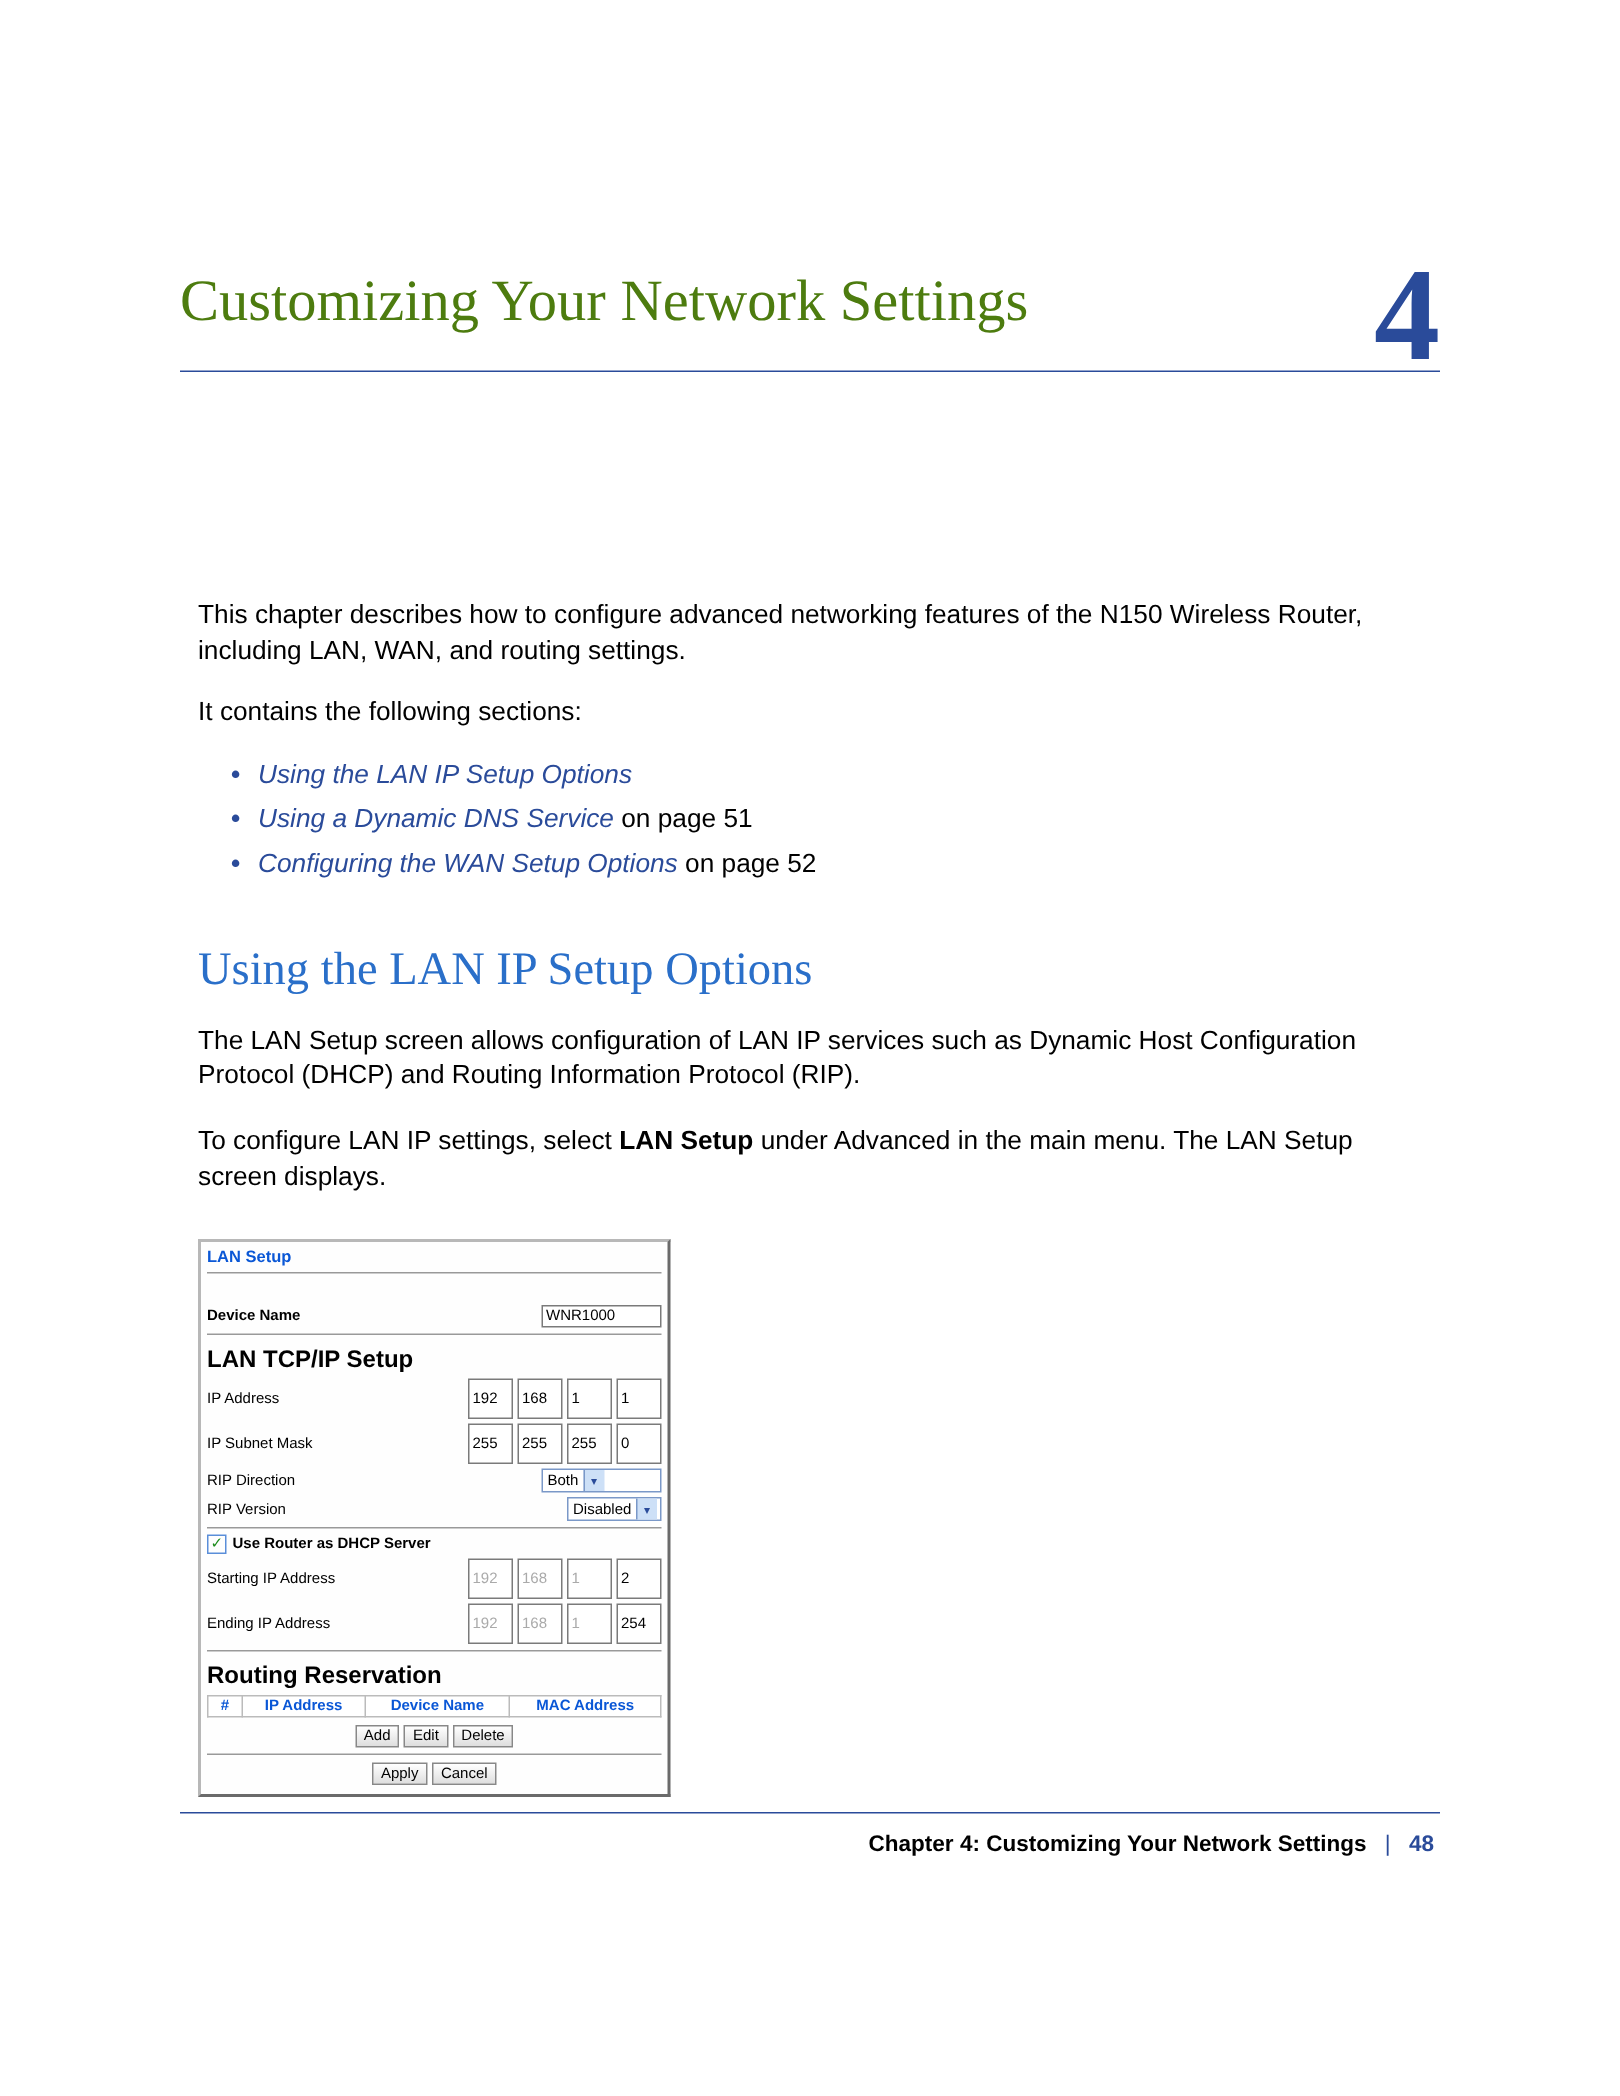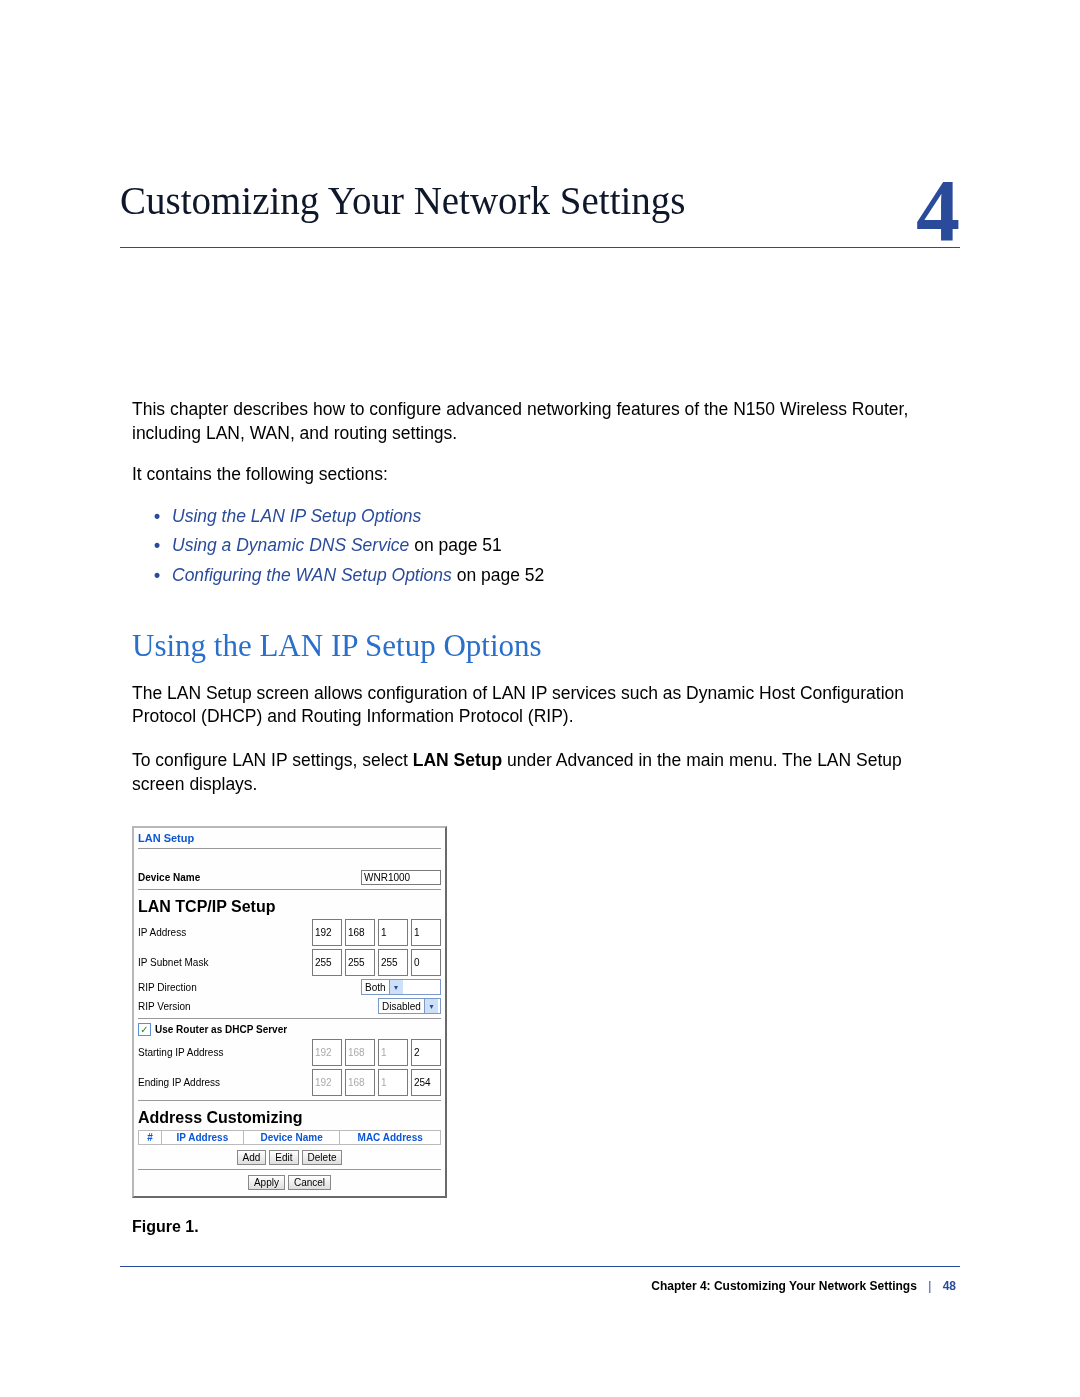--- a/index.html
+++ b/index.html
@@ -11,21 +11,21 @@
     width: 1080px;
   }
   .page {
     padding: 180px 120px 50px 120px;
     position: relative;
   }
   .chapter-title {
     font-family: Georgia, 'Times New Roman', serif;
     font-weight: 300;
     font-size: 39px;
-    color: #0f172a;
+    color: #4d7c0f;
     border-bottom: 1px solid #2a4b9a;
     padding-bottom: 24px;
     margin: 0 0 40px 0;
     line-height: 1.1;
   }
   .chapter-number {
     position: absolute;
     right: 120px;
     top: 160px;
     font-family: Georgia, 'Times New Roman', serif;
@@ -135,21 +135,21 @@
     font-family: Arial; font-size: 10px; padding: 1px 5px;
     border: 1px solid #888; background: linear-gradient(#fff,#dedede);
     cursor: pointer;
   }
   .panel-btn-row { text-align: center; margin: 5px 0 2px 0; display: flex; gap: 3px; justify-content: center;}
   .figure-caption {
     font-size: 16px; font-weight: 700; margin: 20px 0 30px 12px;
   }
   .footer-line { border-top: 1px solid #2a4b9a; margin: 10px 0 12px 0; }
   .footer {
-    text-align: right; font-size: 12px; font-weight: 700;
+    text-align: right; font-size: 15px; font-weight: 700;
     padding-right: 4px;
   }
   .footer .sep { color: #2a4b9a; padding: 0 8px; font-weight: 400;}
   .footer .pagenum { color: #2a4b9a; }
 </style>
 </head>
 <body>
 
 <div class="page">
   <div class="chapter-number">4</div>
@@ -240,21 +240,21 @@
         <span class="panel-label">Ending IP Address</span>
         <div class="ip-cells">
           <input class="ip-cell disabled" disabled="" value="192" style="">
           <input class="ip-cell disabled" disabled="" value="168" style="">
           <input class="ip-cell disabled" disabled="" value="1" style="">
           <input class="ip-cell" value="254" style="">
         </div>
       </div>
 
       <hr class="panel-hr">
-      <div class="panel-grouptitle">Address Customizing</div>
+      <div class="panel-grouptitle">Routing Reservation</div>
       <table class="mini-table">
         <tbody>
             <tr>
           <th style="width:16px">#</th>
           <th>IP Address</th>
           <th>Device Name</th>
           <th>MAC Address</th>
         </tr>
       </tbody>
         </table>
@@ -264,21 +264,20 @@
         <button class="btn">Delete</button>
       </div>
       <hr class="panel-hr">
       <div class="panel-btn-row">
         <button class="btn">Apply</button>
         <button class="btn">Cancel</button>
       </div>
     </div>
   </div>
 
-  <div class="figure-caption">Figure 1.</div>
 
   <div class="footer-line"></div>
   <div class="footer">
     <span>Chapter 4:  Customizing Your Network Settings</span>
     <span class="sep">|</span>
     <span class="pagenum">48</span>
   </div>
 </div>
 
 </body></html>

